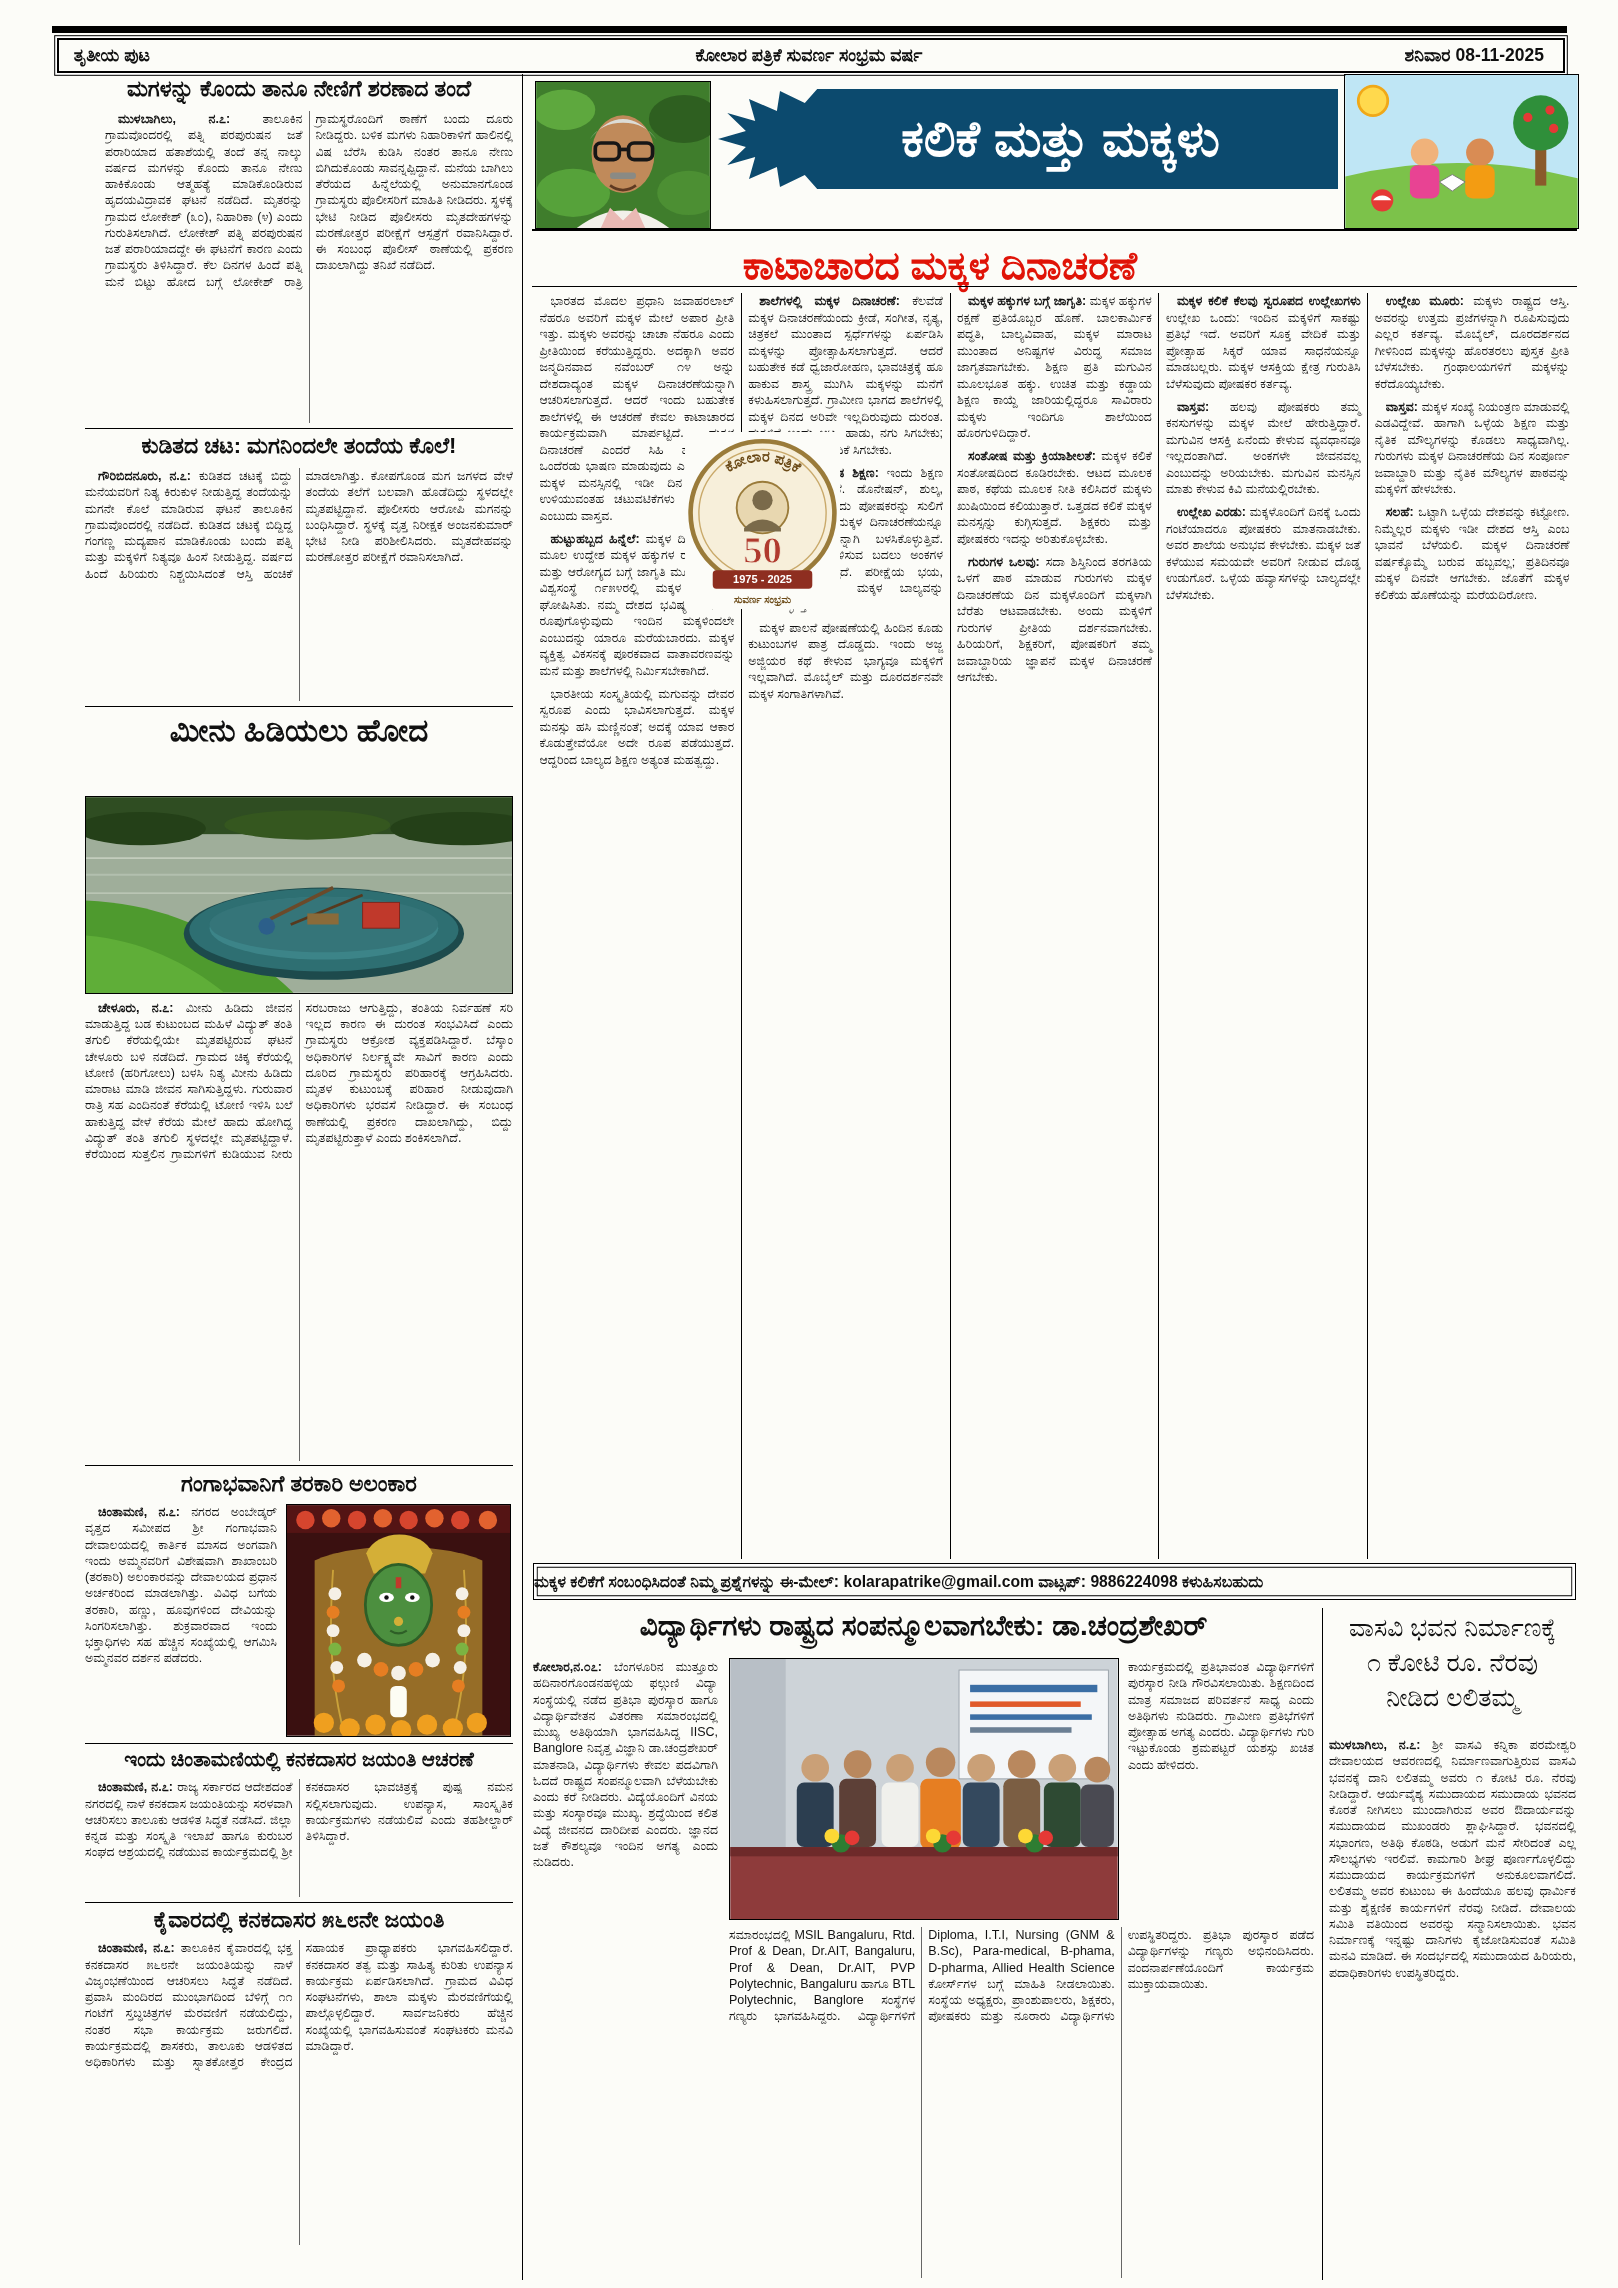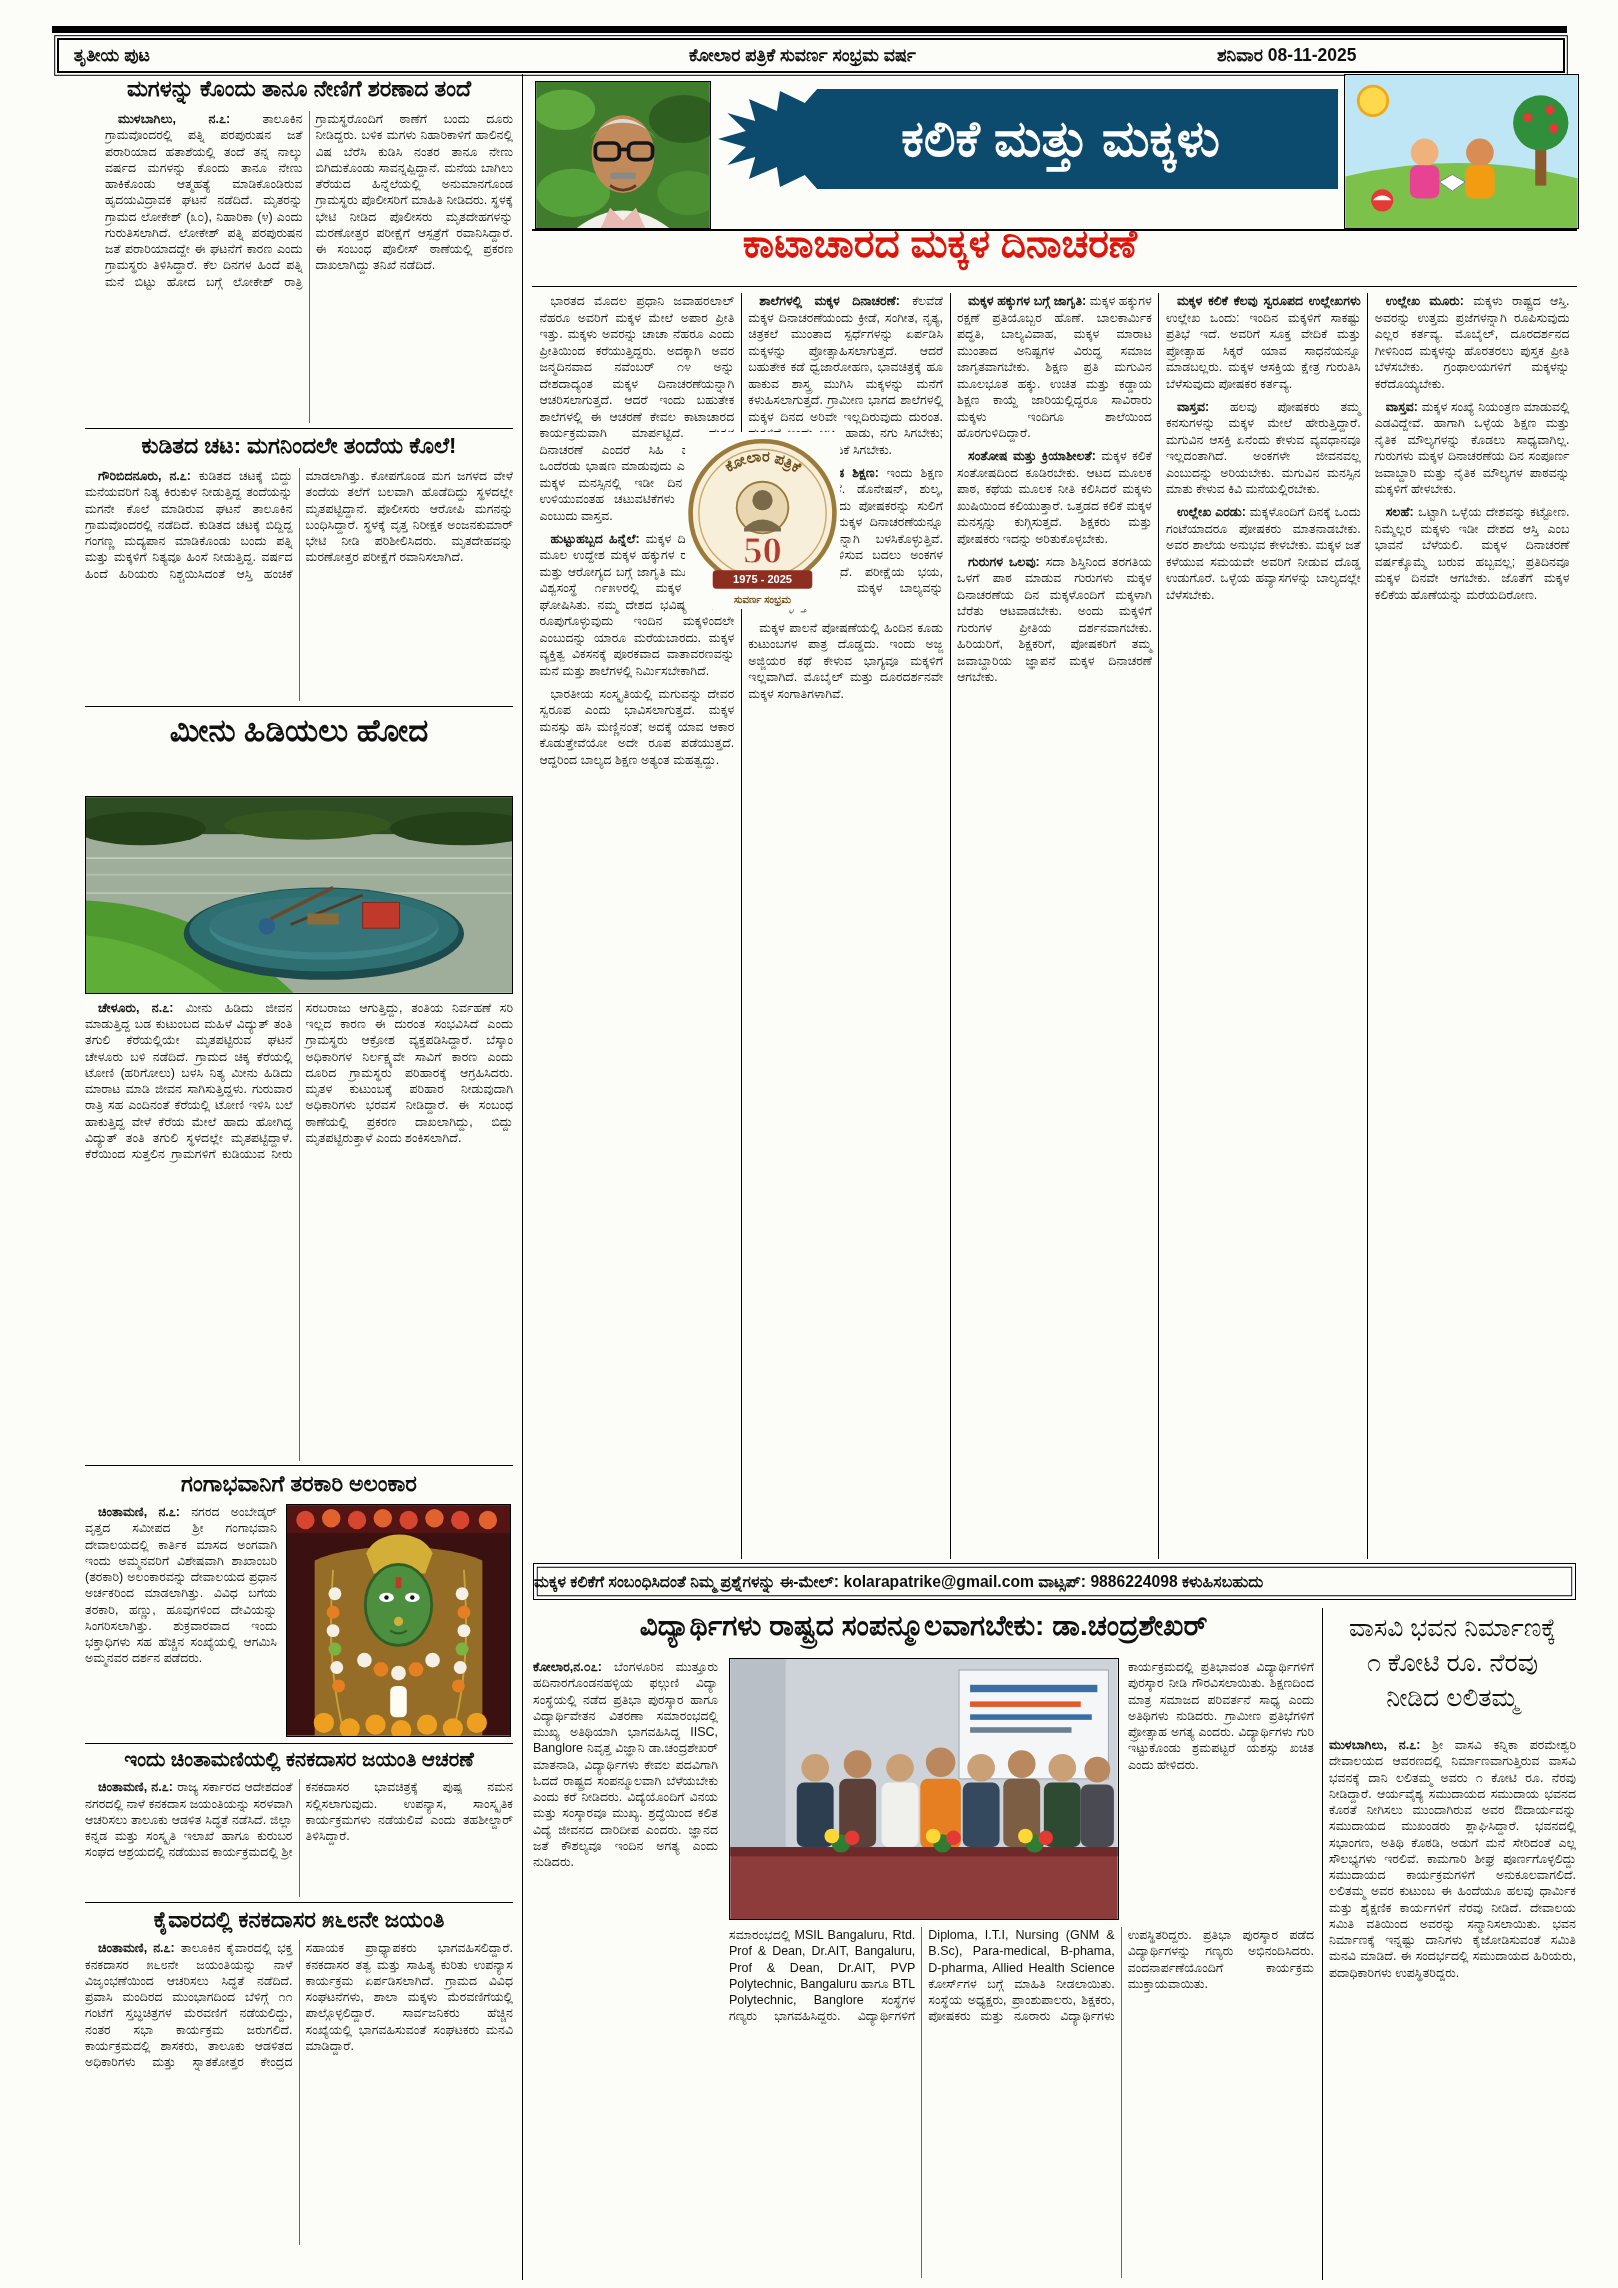--- a/index.html
+++ b/index.html
@@ -6,38 +6,38 @@
   #paper{position:relative;width:1619px;height:2289px;background:#fcfcf8;color:#101010;
          font-family:"Liberation Sans","DejaVu Sans",sans-serif;overflow:hidden;}
   .abs{position:absolute;}
   .clip{overflow:hidden;}
   
   .topbar{position:absolute;left:52px;top:26px;width:1515px;height:6.5px;background:#000;}
   .hdrbox{position:absolute;left:57px;top:38px;width:1504px;height:31px;border:2.8px solid #000;
           box-shadow:0 0 0 1.8px #fff,0 0 0 2.8px #000;display:flex;align-items:center;font-size:17.5px;font-weight:bold;}
   .hdrbox .hl-left{flex:0 0 314px;padding-left:14.8px;text-align:left;}
   .hdrbox .hl-center{flex:1;text-align:center;}
-  .hdrbox .hl-right{flex:0 0 314px;padding-right:32px;}
+  .hdrbox .hl-right{flex:0 0 314px;padding-right:19px;text-align:right;}
   
   .headline{font-weight:bold;text-align:center;line-height:1.15;}
   .bodytxt{font-size:12.5px;line-height:1.3;text-align:justify;}
   .bodytxt p{margin:0 0 5.5px 0;text-indent:13px;}
   .twocol{column-count:2;column-gap:13px;column-rule:0.9px solid #666;}
   .rule{border-top:1.8px solid #000;margin:4.6px 0;}
   .dl{font-weight:bold;}
   .vline{position:absolute;width:0;border-left:1.8px solid #000;}
   .hline{position:absolute;height:0;border-top:1.8px solid #000;}
   
   .banner{position:absolute;left:718px;top:89px;width:620px;height:100px;background:#0c4a6e;color:#fff;
           display:flex;align-items:center;justify-content:center;font-size:50px;font-weight:bold;
           clip-path:polygon(16% 0,100% 0,100% 100%,16% 100%,14% 86%,10% 98%,9.5% 78%,5% 90%,6% 68%,1.5% 76%,4.5% 58%,0 50%,4.5% 42%,1.5% 24%,6% 32%,5% 10%,9.5% 22%,10% 2%,14% 14%);
           padding-left:65px;box-sizing:border-box;}
   .byline{position:absolute;left:718px;top:198px;width:620px;height:29.5px;display:flex;align-items:center;
           justify-content:center;font-size:22px;font-weight:bold;gap:9.2px;}
-  .redhead{position:absolute;left:532px;top:222px;width:816px;height:48px;text-align:center;
+  .redhead{position:absolute;left:532px;top:244px;width:816px;height:48px;text-align:center;
            font-size:39px;font-weight:bold;color:#e01408;}
   
   .mcolwrap{position:absolute;left:533px;top:293px;width:1043px;height:1266px;display:flex;}
   .mcol{width:196px;padding:0 6.5px;box-sizing:content-box;overflow:hidden;font-size:12.5px;line-height:1.32;text-align:justify;}
   .mcol + .mcol{border-left:0.9px solid #000;}
   .mcol p{margin:0 0 6.5px 0;text-indent:11px;}
   .mcol b.sub{display:inline;}
   
   .mailstrip{position:absolute;left:533px;top:1563px;width:1041px;height:35px;border:1.8px solid #000;
              box-shadow:inset 0 0 0 2.8px #fff,inset 0 0 0 3.7px #000;display:flex;align-items:center;

